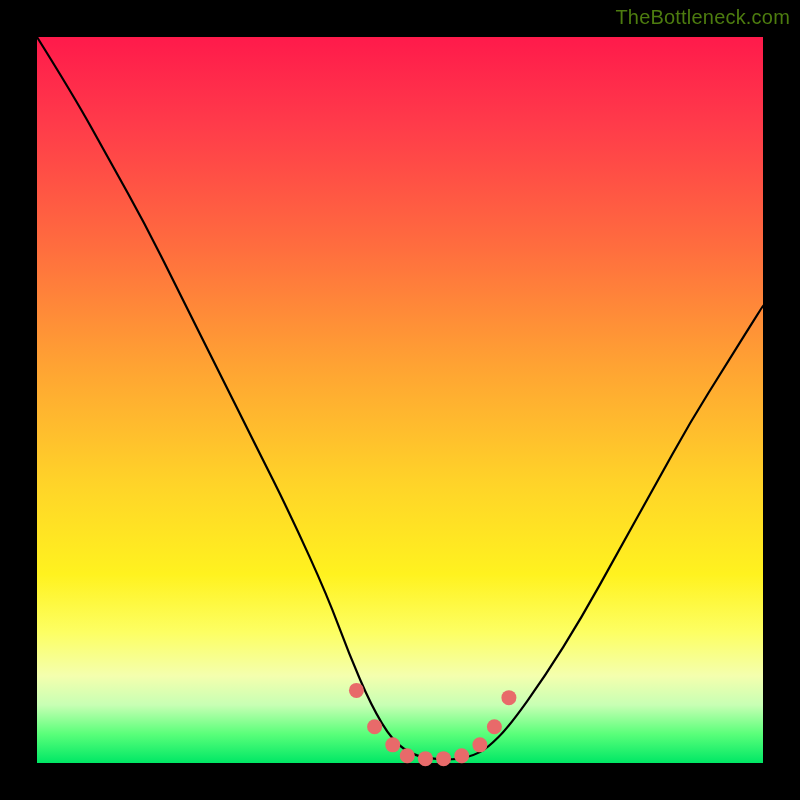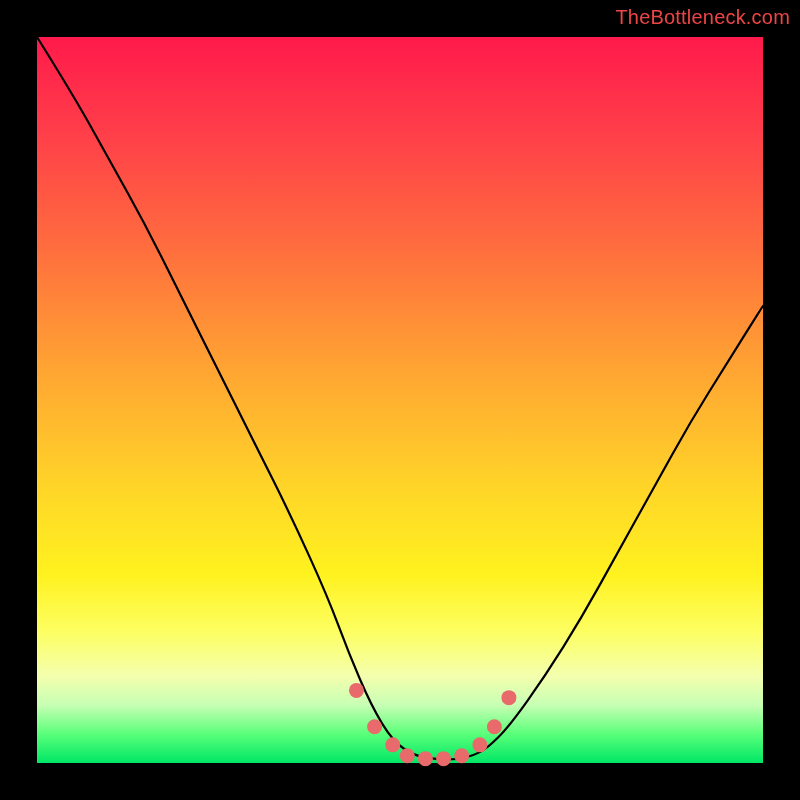--- a/index.html
+++ b/index.html
@@ -38,21 +38,21 @@
       #f4ffae 88%,
       #c8ffb4 92%,
       #5aff7a 96%,
       #00e765 100%
     );
   }
   .watermark {
     position: absolute;
     top: 6px;
     right: 10px;
-    color: #ef4444;
+    color: #4d7c0f;
     font-size: 20px;
     letter-spacing: 0.2px;
   }
   svg.curve {
     position: absolute;
     left: 37px;
     top: 37px;
     width: 726px;
     height: 726px;
     overflow: visible;

